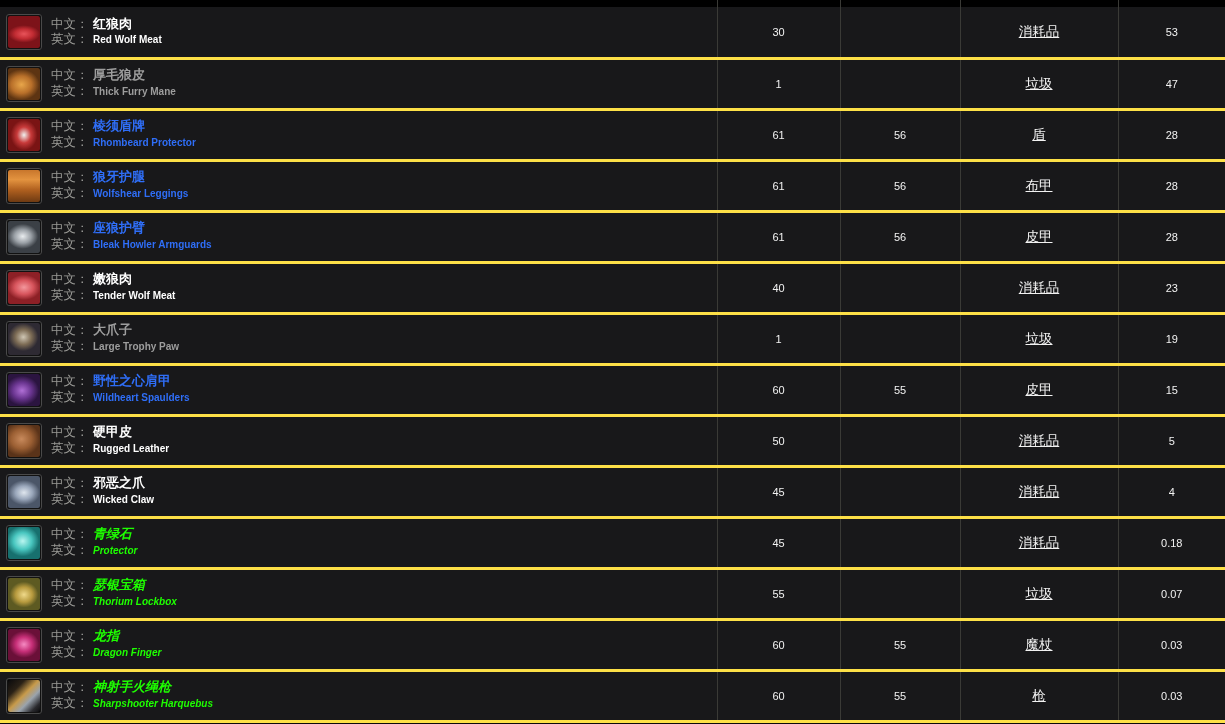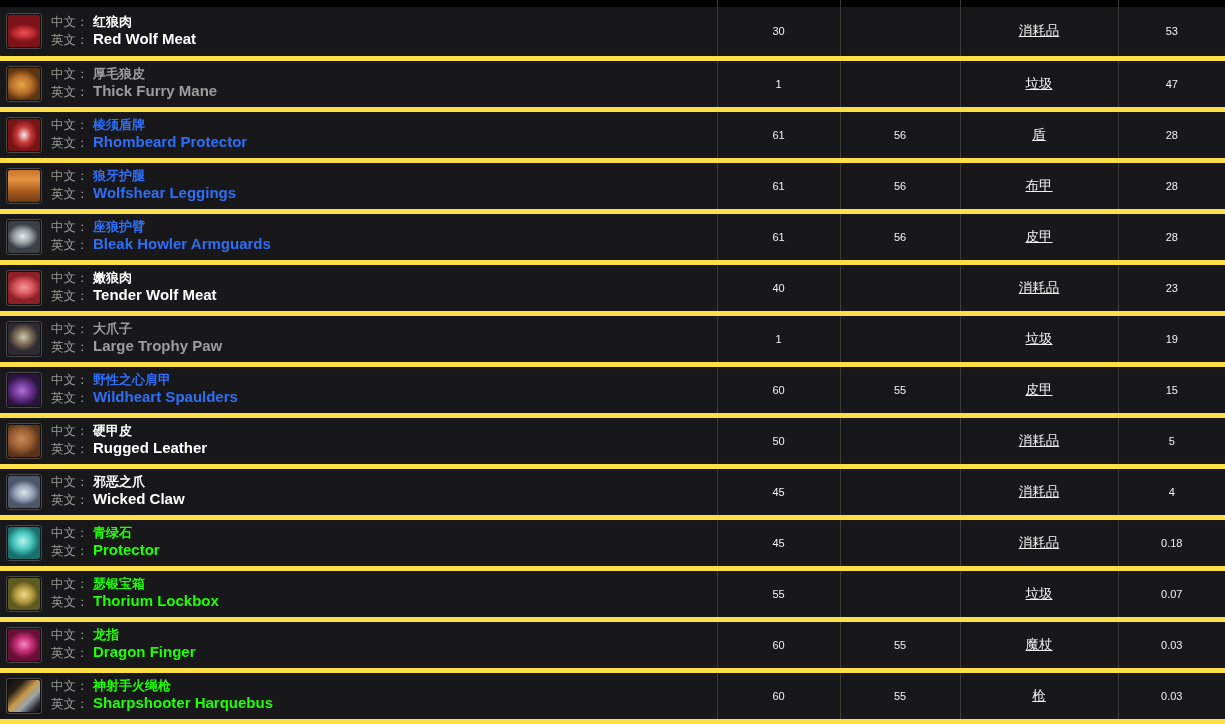--- a/index.html
+++ b/index.html
@@ -28,21 +28,21 @@
     background:#000000;
     border-right:1px solid #3a3a36;
     padding:0;
     height:7px;
   }
   thead tr.head-row th:last-child { border-right:none; }
 
   tbody tr.item-row {
     height:51px;
     background:#0ea5e9;
-    border-bottom:5px solid #fde047;
+    border-bottom:3px solid #fde047;
   }
   tbody tr.item-row > td {
     border-right:1px solid #3a3a36;
     border-bottom:1px solid #3a3a36;
     vertical-align:middle;
     background:#18181a;
   }
   tbody tr.item-row > td:last-child { border-right:none; }
 
   
@@ -68,26 +68,26 @@
   .labels { display:flex; flex-direction:column; justify-content:center; line-height:1.25; }
   .lrow { display:flex; align-items:baseline; white-space:nowrap; }
   .lkey {
     color:#9a9a96;
     font-size:12.5px;
     letter-spacing:0px;
     width:42px;
     flex:0 0 42px;
   }
   .lval-cn { font-size:13px; font-weight:bold; }
-  .lval-en { font-size:15px; font-weight:bold; }
+  .lval-en { font-size:10px; font-weight:bold; }
 
   
   .q-common  { color:#ffffff;text-align:right; }
   .q-poor    { color:#9d9d9d; }
-  .q-uncommon{ color:#1eff00; }
+  .q-uncommon{ color:#1eff00;font-style:italic; }
   .q-rare    { color:#2f6ef7; }
 
   
   td.num-cell, td.type-cell, td.val-cell {
     text-align:center;
     color:#f2f2f2;
     font-size:11px;
   }
   td.type-cell { font-size:13.5px;text-decoration:underline; }
 </style>

